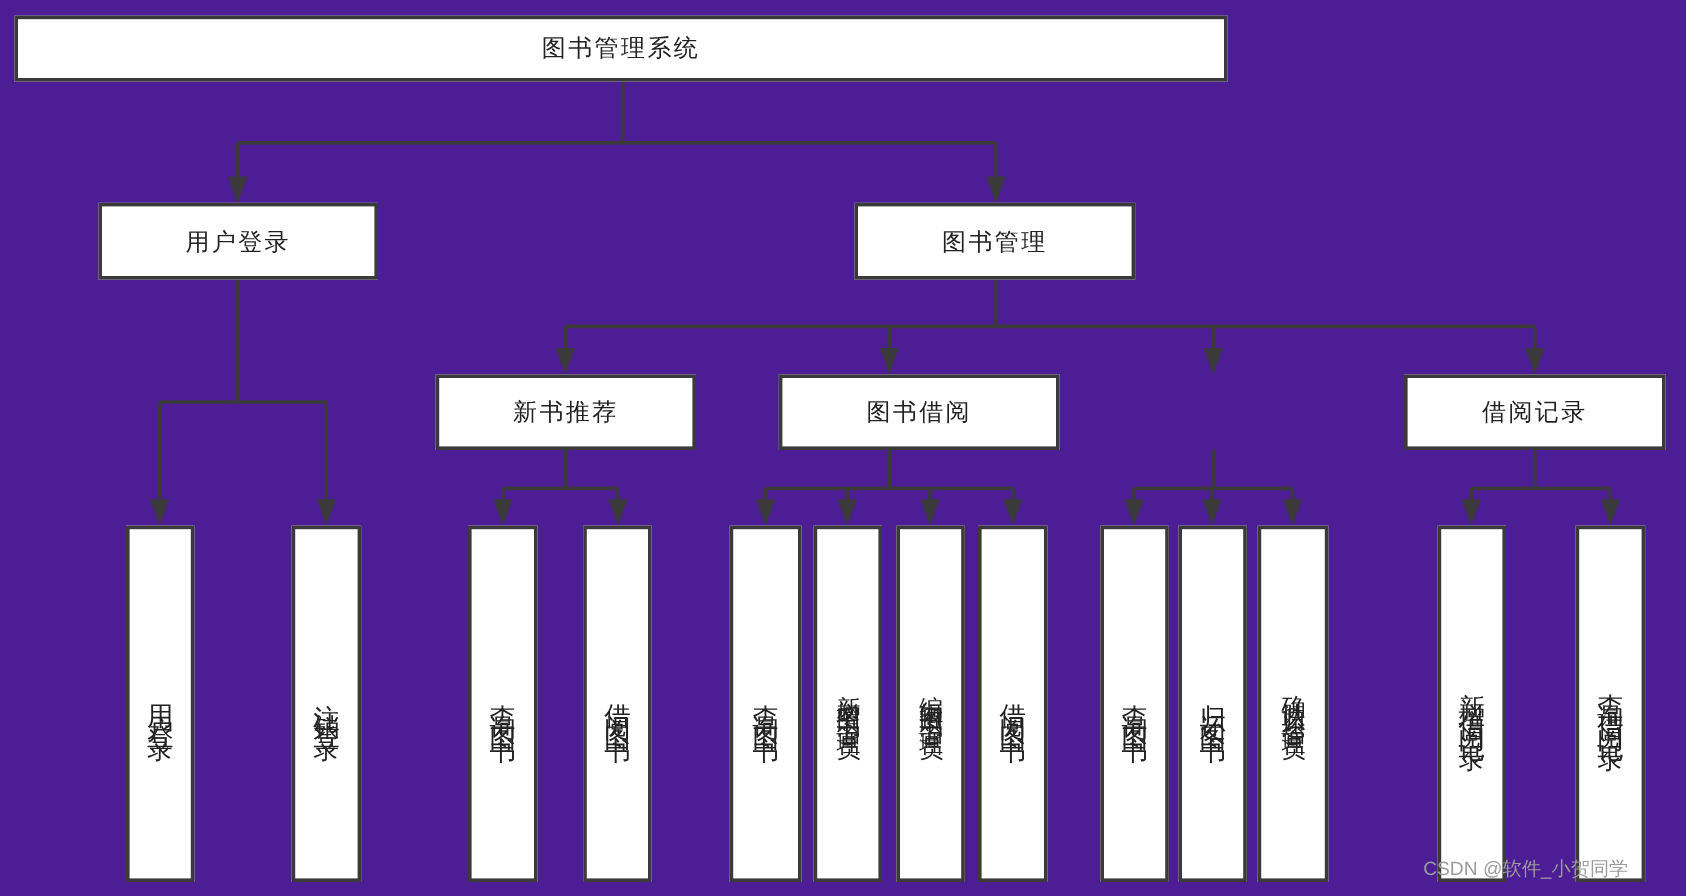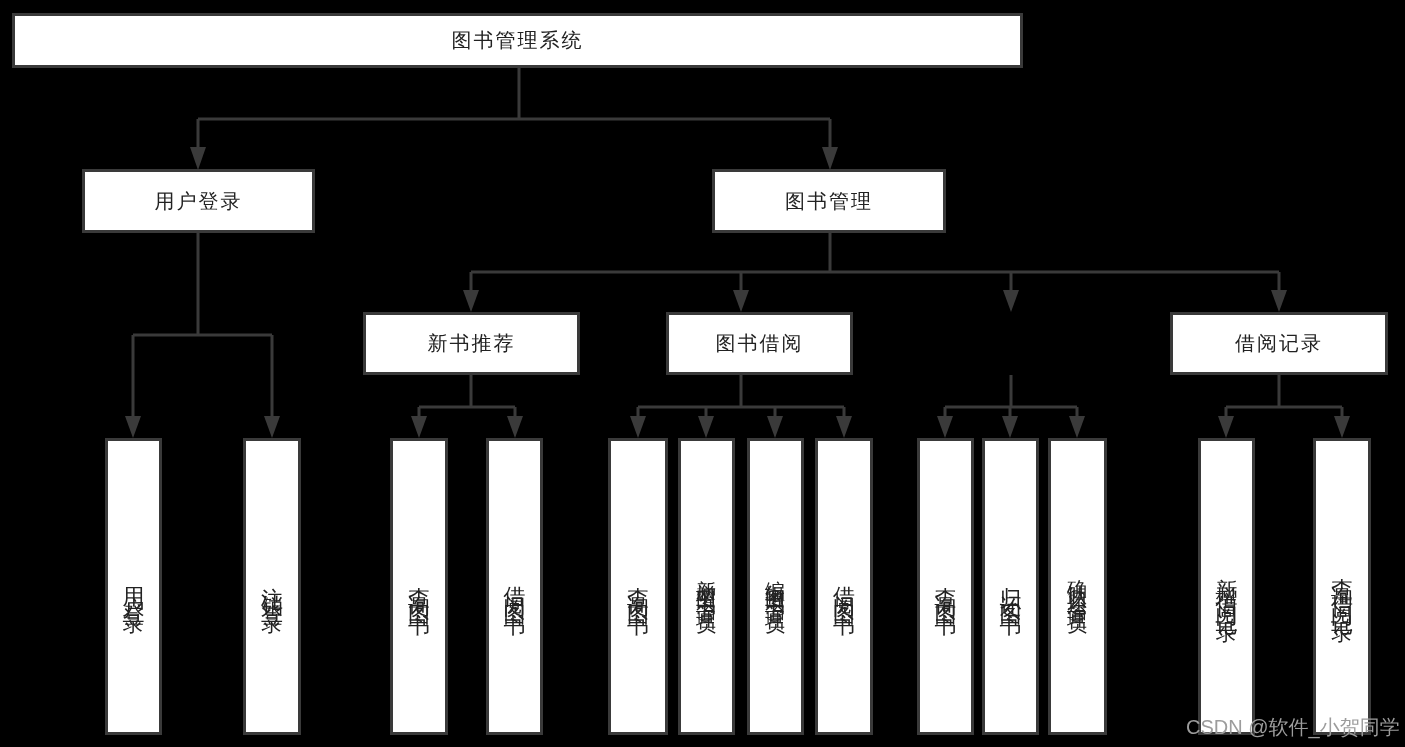--- a/index.html
+++ b/index.html
@@ -1,20 +1,20 @@
 <!DOCTYPE html>
 <html><head>
 <meta charset="utf-8">
 <style>
   html, body { margin: 0; padding: 0; background: #ffffff; }
   #stage {
     position: relative;
     width: 1405px;
     height: 747px;
-    background: #000000;
+    background: #4c1d95;
     overflow: hidden;
     font-family: "Liberation Sans", "DejaVu Sans", sans-serif;
     color: #222222;
   }
   #connectors {
     position: absolute;
     left: 0; top: 0;
     width: 1405px; height: 747px;
   }
   .box {
@@ -46,21 +46,21 @@
     color: #222222;
   }
   .leaf.long .vlabel {
     font-size: 20px;
     letter-spacing: 5px;
   }
   .watermark {
     position: absolute;
     left: 1186px;
     top: 714px;
-    font-size: 20px;
+    font-size: 16px;
     color: #9c9c9c;
     white-space: nowrap;
     z-index: 5;
   }
   svg path { stroke: #3a3a3a; stroke-width: 3; fill: none; }
   svg polygon { fill: #3a3a3a; stroke: none; }
 </style>
 </head>
 <body>
 
@@ -123,21 +123,21 @@
   <div class="box lvl2-a">
     <span class="hlabel">用户登录</span>
   </div>
   <div class="box lvl3" style="left:363px;width:217px">
     <span class="hlabel">新书推荐</span>
   </div>
 
   <div class="box lvl2-b">
     <span class="hlabel">图书管理</span>
   </div>
-  <div class="box lvl3" style="left:666px;width:187px">
+  <div class="box lvl3" style="left:649px;width:234px">
     <span class="hlabel">图书借阅</span>
   </div>
   <div class="box lvl3" style="left:1170px;width:218px">
     <span class="hlabel">借阅记录</span>
   </div>
 
   <div class="box leaf" style="left:105px;width:57px">
     <span class="vlabel">用户登录</span>
   </div>
   <div class="box leaf" style="left:243px;width:58px">

